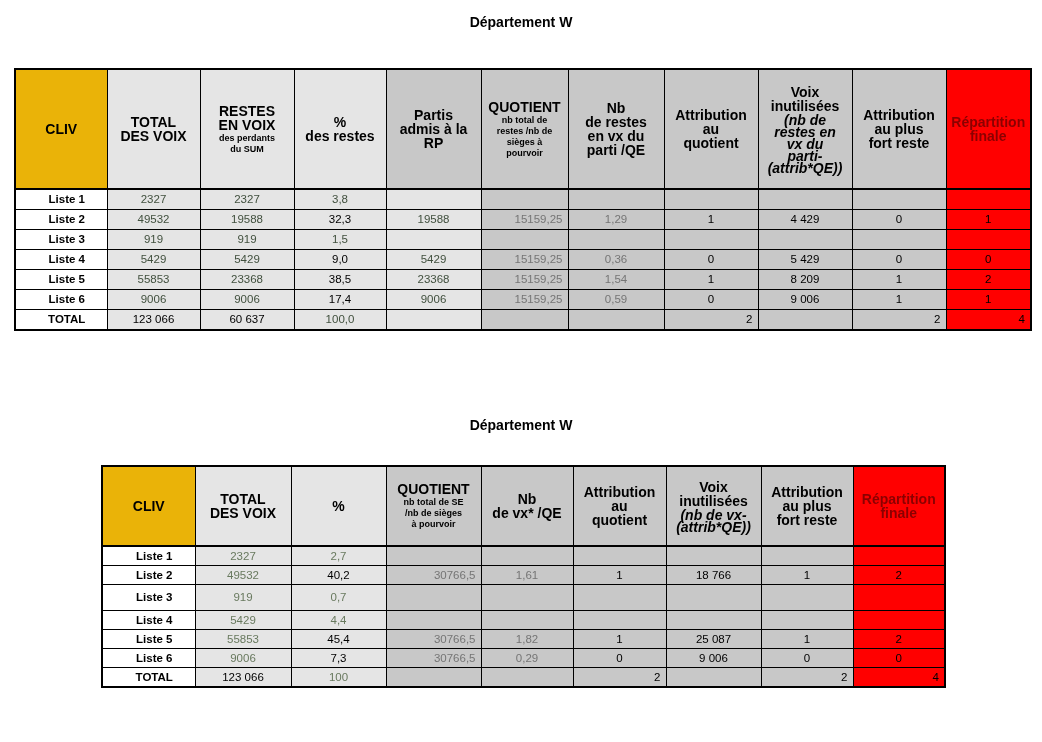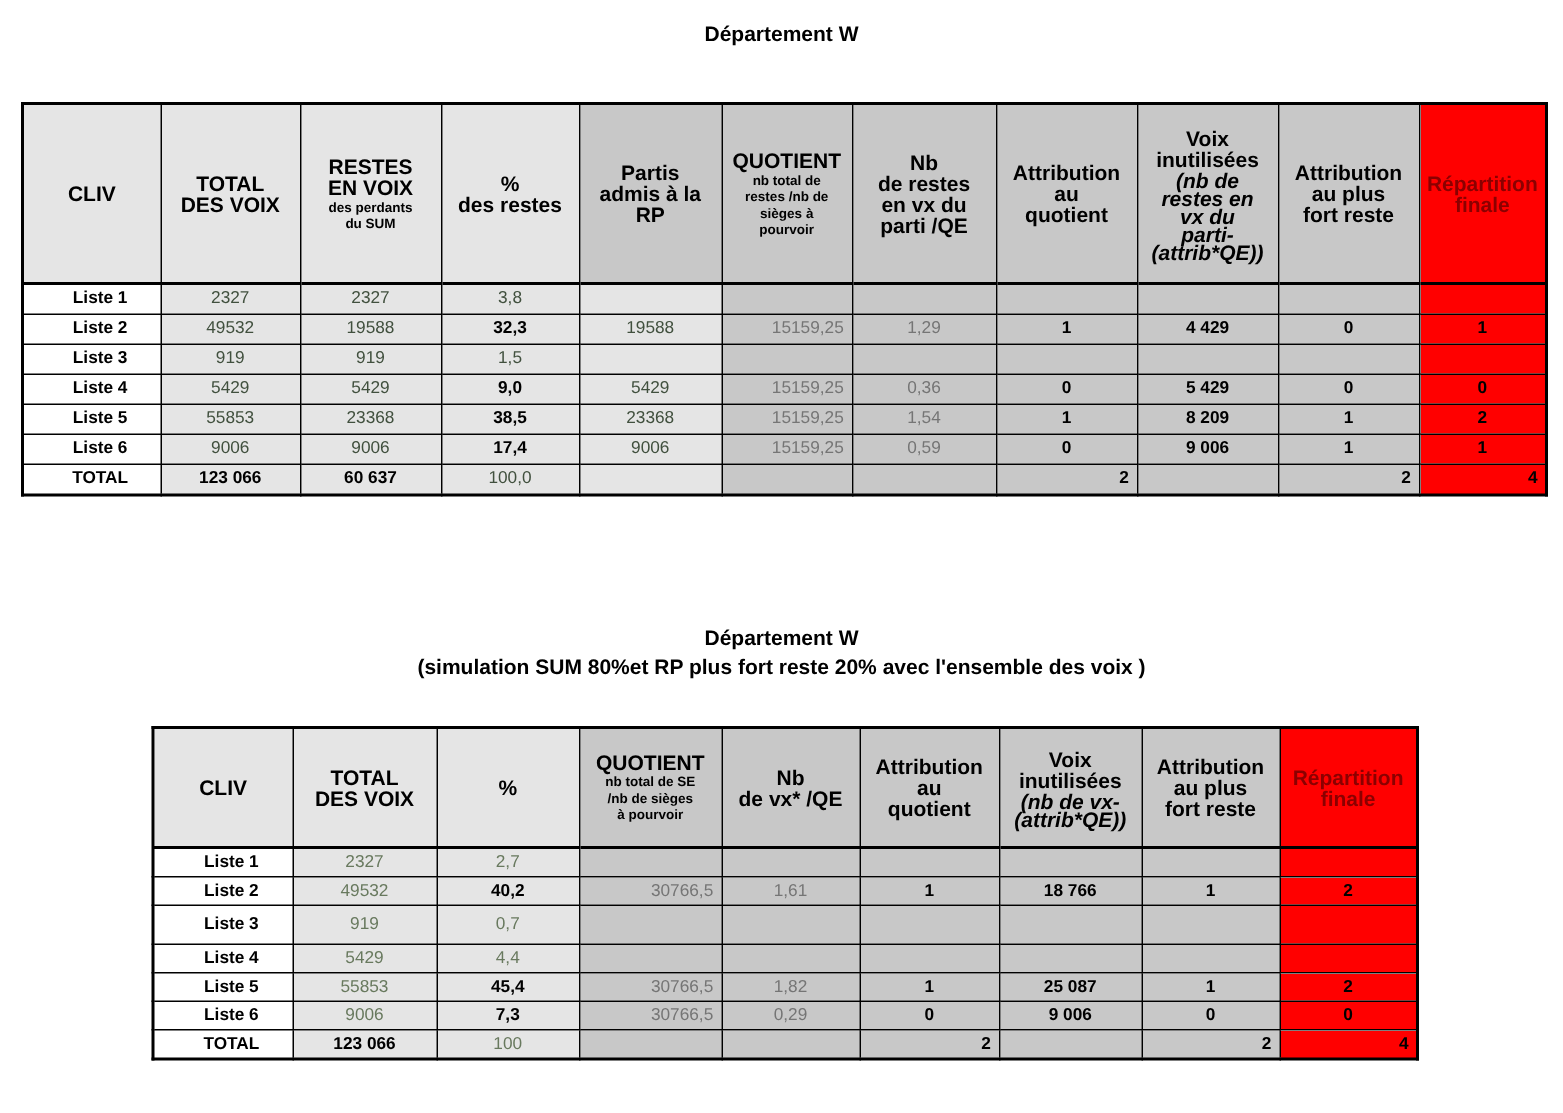--- a/index.html
+++ b/index.html
@@ -17,32 +17,32 @@
   #t2{margin:30px 0 0 101px;}
 
   
   .hcell{text-align:center;vertical-align:middle;}
   .hl{font-weight:bold;font-size:14px;line-height:14px;white-space:pre-line;color:#000;}
   .hs{font-weight:bold;font-size:9px;line-height:11px;white-space:pre-line;color:#000;margin-top:1px;}
   .hsi{font-weight:bold;font-style:italic;font-size:14px;line-height:12px;white-space:pre-line;color:#000;margin-top:1px;}
   thead .bg-red .hl{color:#8b0000;}
 
   
-  .bg-white{background:#e5e5e5;}
+  .bg-white{background:#eab308;}
   .bg-green{background:#e5e5e5;margin-left:42px;}
   .bg-gray{background:#c8c8c8;}
   .bg-red{background:#ff0000;}
 
   
   tbody th.rowlabel{background:#ffffff;font-weight:bold;font-size:11.5px;color:#000;text-align:center;padding-left:13px;}
   tbody td{font-size:11.5px;text-align:center;color:#000;}
   .c-m{color:#41503e;}          
   .c-m2{color:#68795e;}         
   .c-x{color:#757575;}          
-  .c-b{font-weight:bold;color:#000;}
+  .c-b{font-weight:normal;color:#000;}
   .c-r{text-align:right;padding-right:5px !important;}
 </style>
 </head>
 <body>
 
 <div class="page">
 
   <div class="doc-title first">
     <div>Département W</div>
   </div>
@@ -213,21 +213,20 @@
           <td class="bg-gray c-b c-r">2</td>
           <td class="bg-gray"></td>
           <td class="bg-gray c-b c-r">2</td>
           <td class="bg-red c-b c-r">4</td>
         </tr>
       </tbody>
     </table>
 
   <div class="doc-title" style="margin-top:85px;">
     <div>Département W</div>
-    <div>(simulation SUM 80%et RP plus fort reste 20% avec l'ensemble des voix )</div>
   </div>
 
   <table id="t2" class="sim">
       <colgroup>
         <col style="width: 93px;">
         <col style="width: 96px;">
         <col style="width: 95px;">
         <col style="width: 95px;">
         <col style="width: 92px;">
         <col style="width: 93px;">

